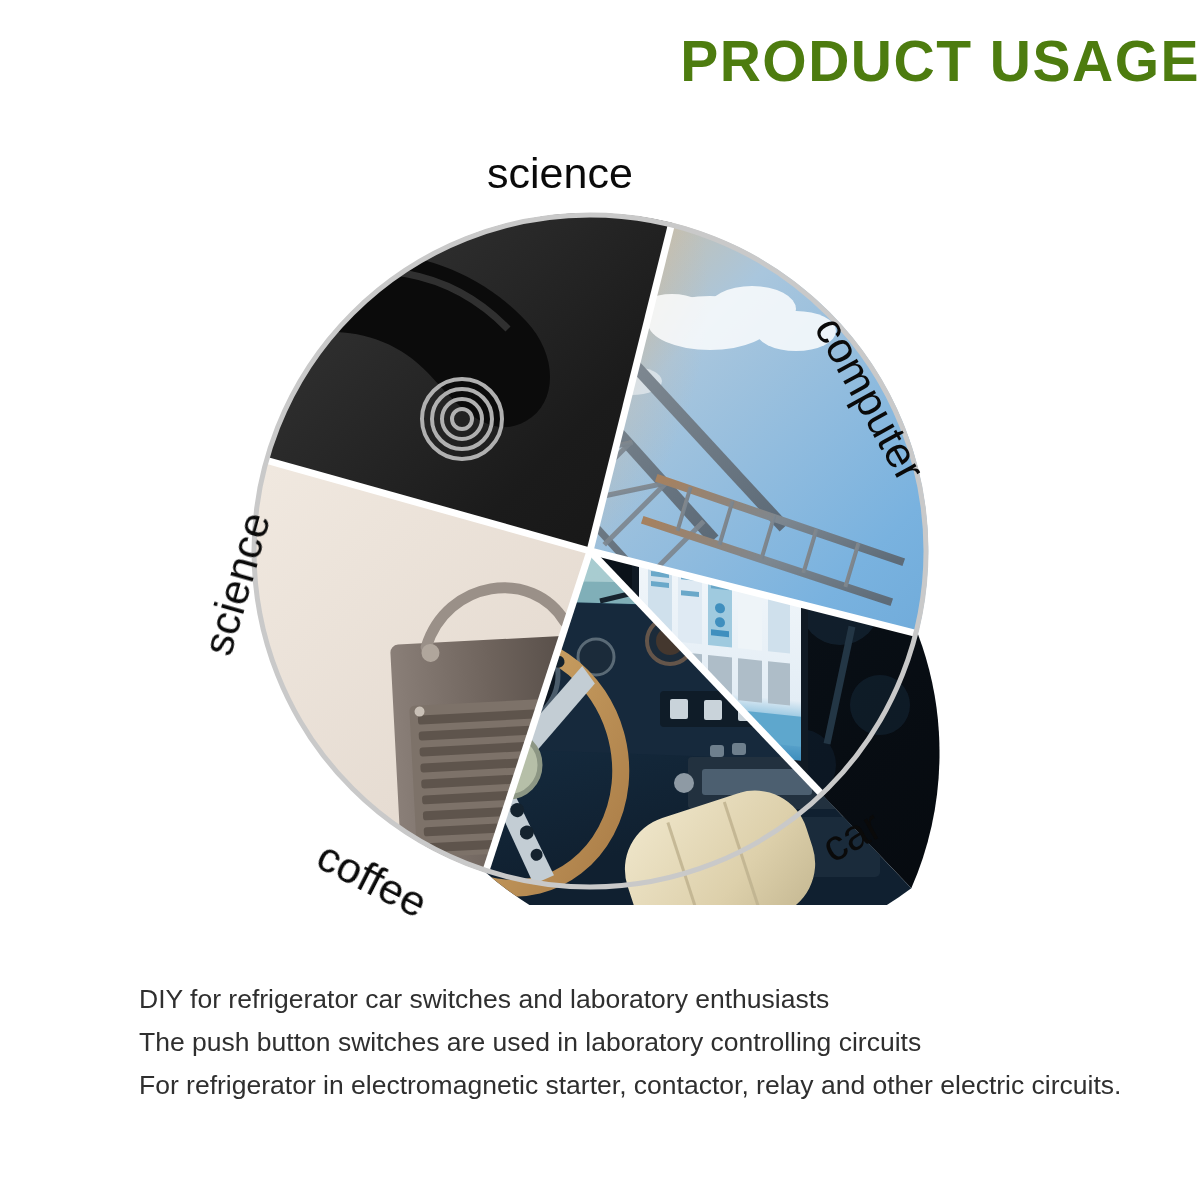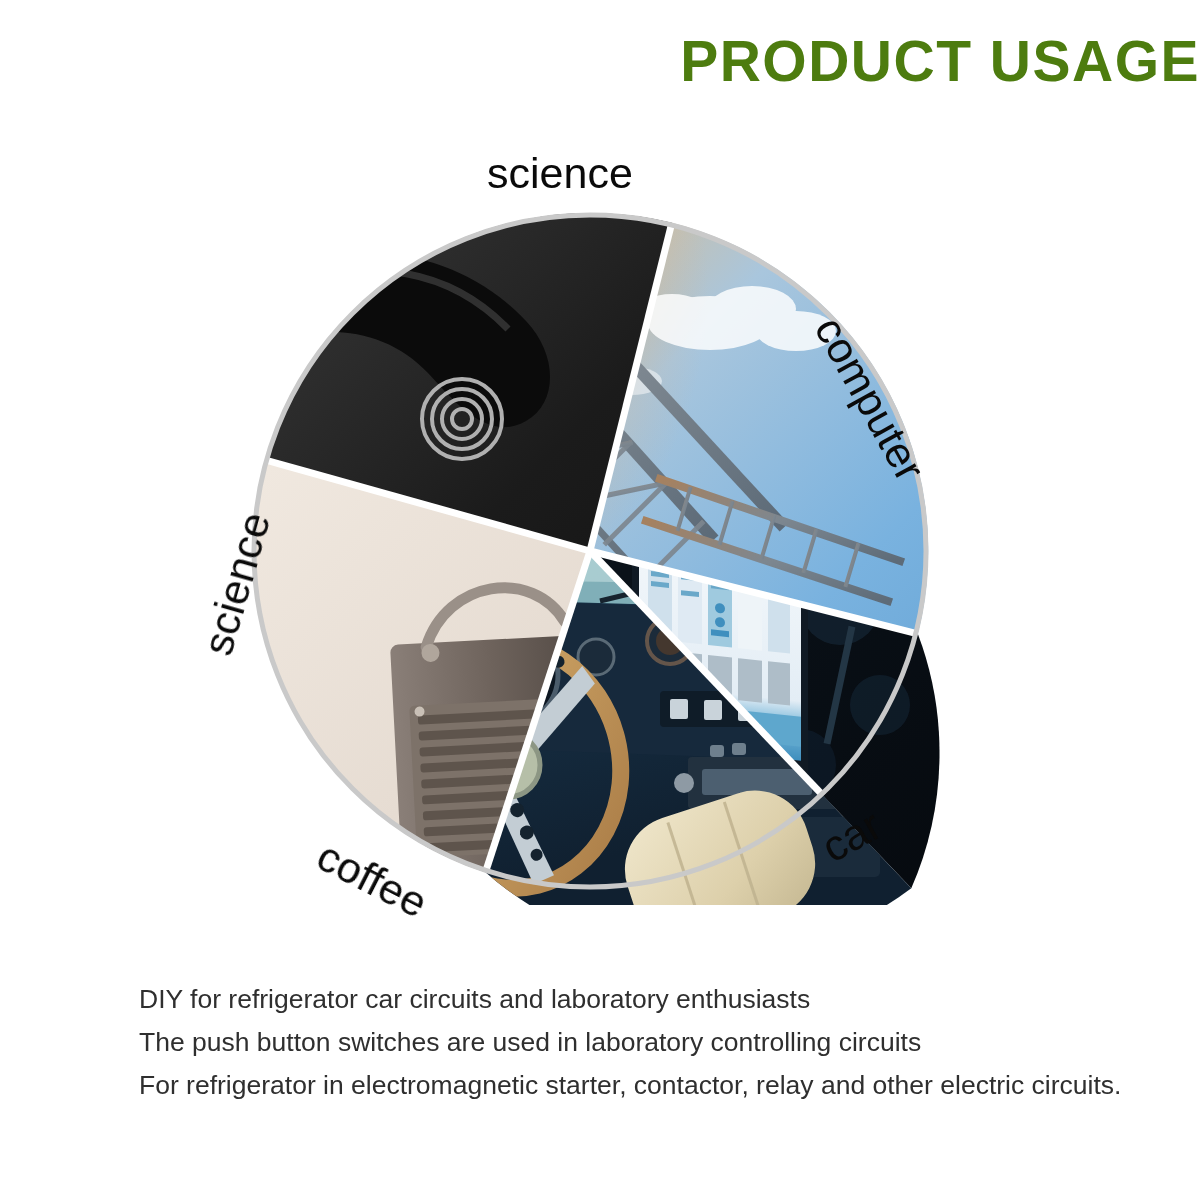--- a/index.html
+++ b/index.html
@@ -592,18 +592,18 @@
     </svg>
   </div>
 
   <div class="label label-industry">science</div>
   <div class="label label-computer">computer</div>
   <div class="label label-car">car</div>
   <div class="label label-coffee">coffee</div>
   <div class="label label-science">science</div>
 
   <div class="desc">
-    <div class="desc-line">DIY for refrigerator car circuits and laboratory enthusiasts</div>
+    <div class="desc-line">DIY for refrigerator car switches and laboratory enthusiasts</div>
     <div class="desc-line">The push button switches are used in laboratory controlling circuits</div>
     <div class="desc-line">For refrigerator in electromagnetic starter, contactor, relay and other electric circuits.</div>
   </div>
 
 </div>
 
 </body></html>

